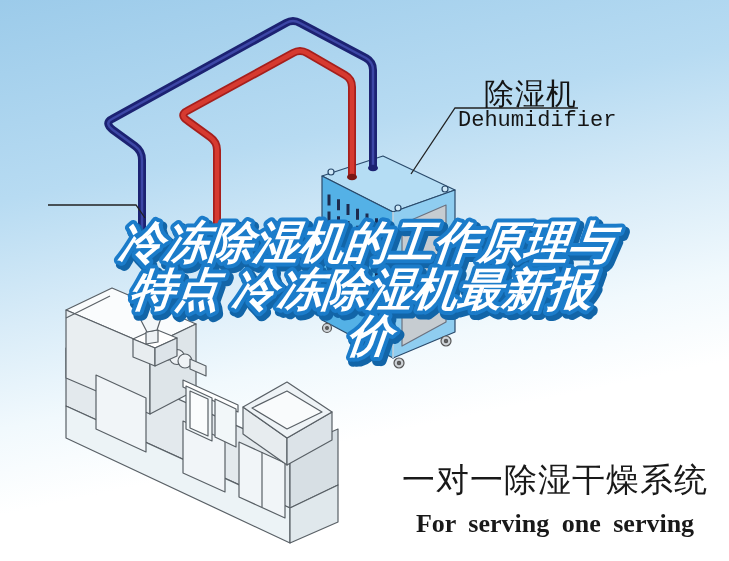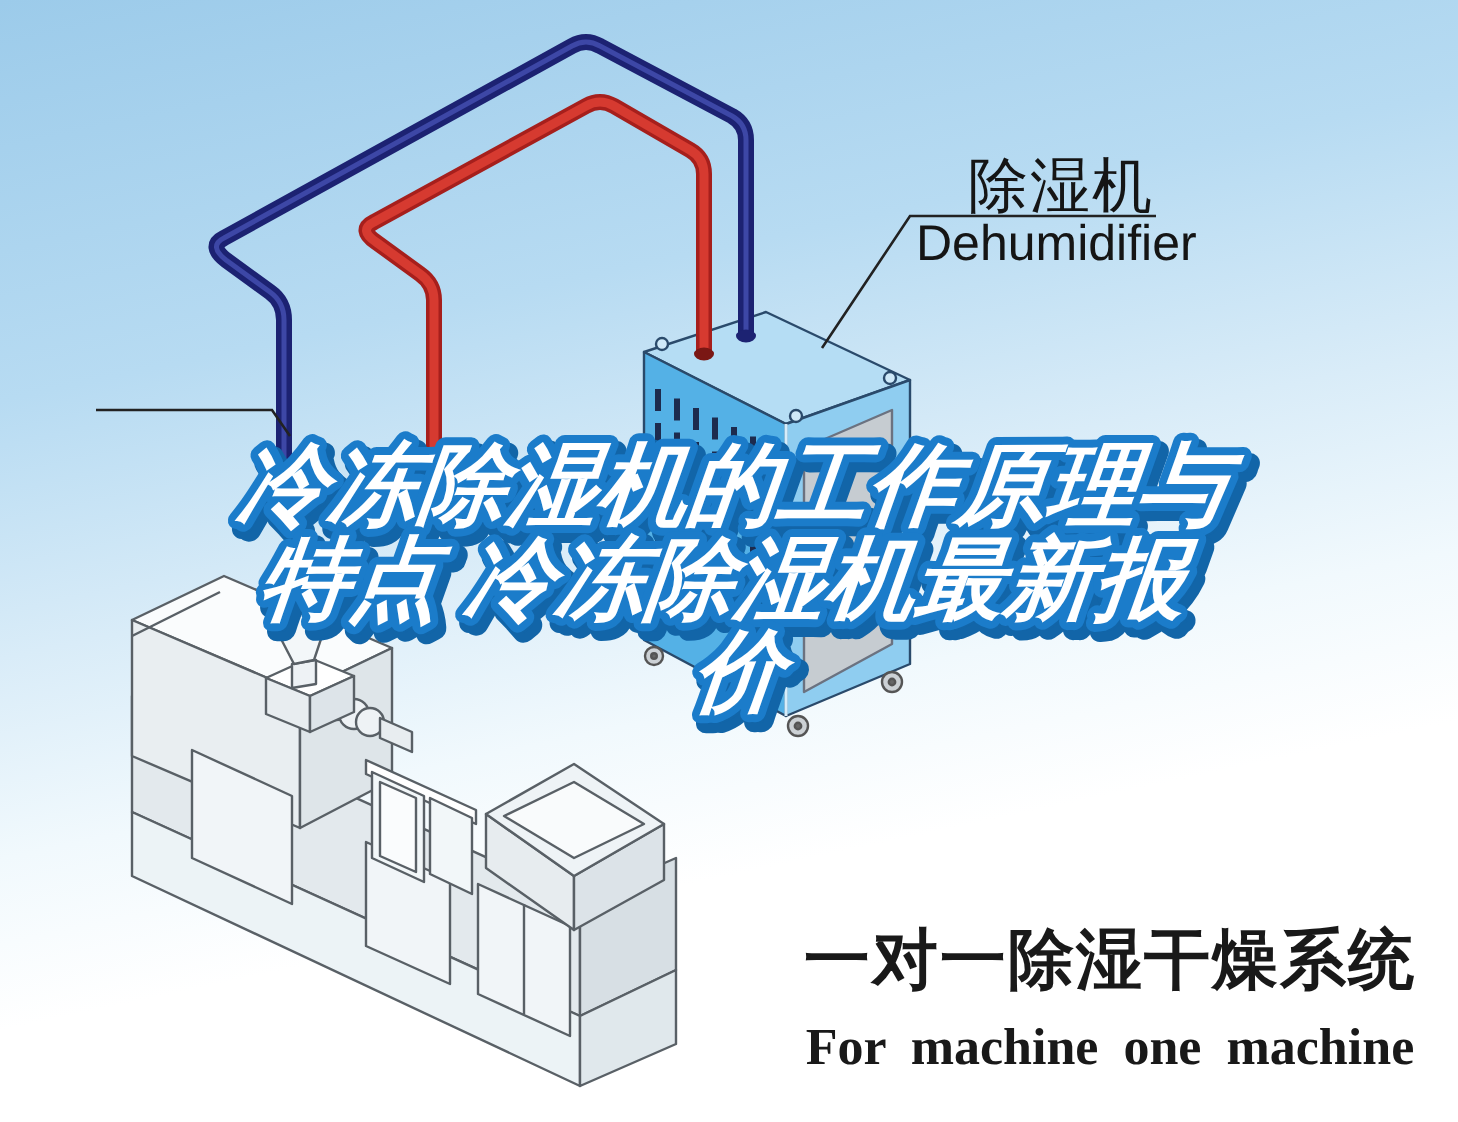--- a/index.html
+++ b/index.html
@@ -4,23 +4,23 @@
 <style>
   html,body{margin:0;padding:0;background:#fff;}
   .stage{
     position:relative;width:729px;height:561px;overflow:hidden;
     background:linear-gradient(168deg,#9ccbea 0%,#b7dbf2 28%,#d9ecf8 46%,#f1f9fd 60%,#ffffff 72%);
     font-family:"Liberation Sans",sans-serif;
   }
   .stage svg{position:absolute;left:0;top:0;}
   .lbl{position:absolute;color:#151515;line-height:1;white-space:nowrap;text-align:center;}
   .lbl-zh{font-family:"Liberation Serif","DejaVu Serif",serif;font-size:30px;letter-spacing:1px;}
-  .lbl-en{font-family:Liberation Sans, sans-serif;font-size:25px;}
+  .lbl-en{font-family:Liberation Mono, monospace;font-size:22px;}
   .caption{position:absolute;left:390px;top:458px;width:330px;text-align:center;color:#191919;}
-  .caption-zh{font-size:33px;font-weight:700;letter-spacing:1px;font-family:"Liberation Sans",sans-serif;}
+  .caption-zh{font-size:33px;font-weight:400;letter-spacing:1px;font-family:"Liberation Sans",sans-serif;}
   .caption-en{margin-top:6px;font-size:26px;font-weight:700;word-spacing:6px;
               font-family:"Liberation Serif","DejaVu Serif",serif;}
   .headline-shadow{font:italic 700 45px "Liberation Sans",sans-serif;
     fill:#1265a8;stroke:#1265a8;stroke-width:10;stroke-linejoin:round;paint-order:stroke;}
   .headline-text{font:italic 700 45px "Liberation Sans",sans-serif;
     fill:#ffffff;stroke:#1b7cca;stroke-width:8;stroke-linejoin:round;paint-order:stroke;}
   .machine-line{stroke:#596066;stroke-width:1.2;stroke-linejoin:round;}
 </style>
 </head>
 <body>
@@ -152,15 +152,15 @@
       <text class="headline-text" transform="translate(368,351) skewX(-6)">价</text>
     </g>
   </svg>
 
 
   <div class="lbl lbl-zh" style="left:484px;top:79px;">除湿机</div>
   <div class="lbl lbl-en" style="left:458px;top:110px;">Dehumidifier</div>
 
   <div class="caption">
     <div class="caption-zh">一对一除湿干燥系统</div>
-    <div class="caption-en">For machine one machine</div>
+    <div class="caption-en">For serving one serving</div>
   </div>
 </div>
 
 </body></html>

